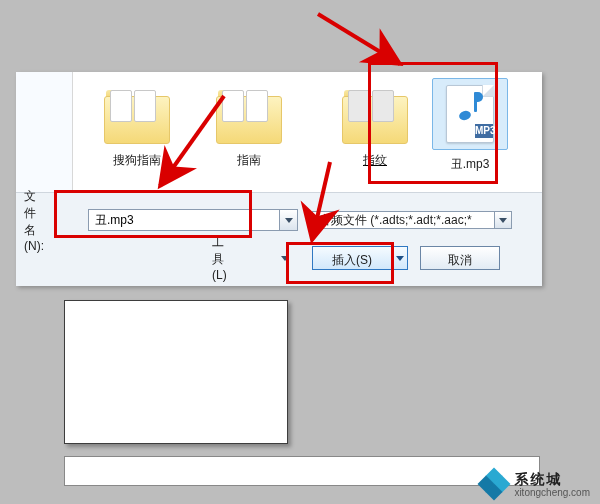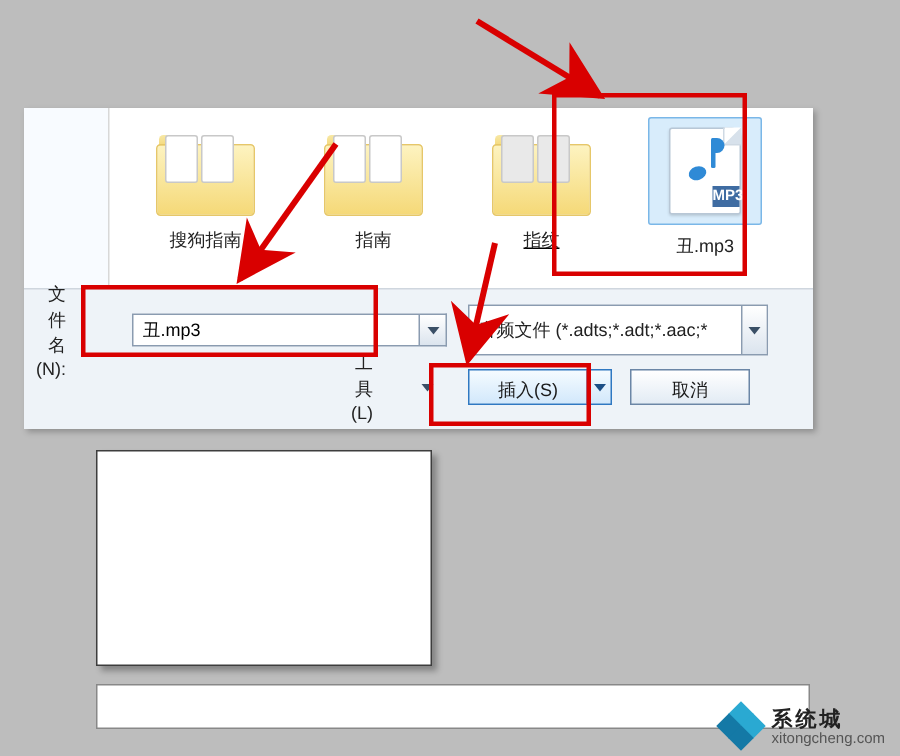--- a/index.html
+++ b/index.html
@@ -160,21 +160,21 @@
   .form {
     position: absolute;
     left: 0; top: 120px;
     width: 526px; height: 94px;
     background: #eef3f8;
     border-top: 1px solid #cfd6de;
   }
   .row { position: absolute; left: 0; height: 26px; display: flex; align-items: center; }
   .row.r1 { top: 14px; }
   .row.r2 { top: 52px; }
-  .label { font-size: 12px; color: #222; text-align: right; }
+  .label { font-size: 12px; color: #222; }
   .filename-lbl { position:absolute; left: 8px; }
   .filename-input {
     position: absolute;
     left: 72px;
     width: 192px; height: 22px;
     border: 1px solid #8a9bb0;
     background: #fff;
     padding: 0 6px;
     font-size: 12px;
     color: #000;
@@ -186,36 +186,36 @@
     border:1px solid #8a9bb0;
     border-left:none;
     background:linear-gradient(#fff,#dbe4ee);
     display:flex;align-items:center;justify-content:center;
   }
   .dd-tri {
     width:0;height:0;border-left:4px solid transparent;border-right:4px solid transparent;border-top:5px solid #3a4f66;
   }
   .filter {
     position:absolute; left:296px;
-    width:200px; height:34px;
+    width:200px; height:18px;
     border:1px solid #8a9bb0;
     background:#fff;
     display:flex;align-items:center;
     padding:0 18px 0 6px;
     color:#222;
     overflow:hidden;white-space:nowrap;
   }
   .filter .dd {
     position:absolute; right:0; top:0;
     width:17px; height:100%;
     border-left:1px solid #8a9bb0;
     background:linear-gradient(#fff,#dbe4ee);
     display:flex;align-items:center;justify-content:center;
   }
-  .tool-lbl { position:absolute; left:218px; }
+  .tool-lbl { position:absolute; left:196px; }
   .tool-dd {
     position:absolute; left:260px;
     width:18px; height:22px;
     display:flex;align-items:center;justify-content:center;
   }
   .btn {
     position:absolute;
     height:24px;
     border:1px solid #6b86a6;
     background:linear-gradient(#ffffff,#e2ebf4);
@@ -324,21 +324,21 @@
       <div class="item" style="left:126px; top:16px;">
         <div class="folder">
           <div class="tab"></div>
             <div class="body"></div>
           <div class="paper p1"></div>
             <div class="paper p2"></div>
         </div>
         <div class="lbl">指南</div>
       </div>
 
-      <div class="item" style="left:238px; top:16px;text-decoration:underline;">
+      <div class="item" style="left:252px; top:16px;text-decoration:underline;">
         <div class="folder">
           <div class="tab"></div>
             <div class="body"></div>
           <div class="paper p1 solid"></div>
             <div class="paper p2 solid"></div>
         </div>
         <div class="lbl">指纹</div>
       </div>
 
       <div class="mp3file" style="left:352px; top:6px;">

